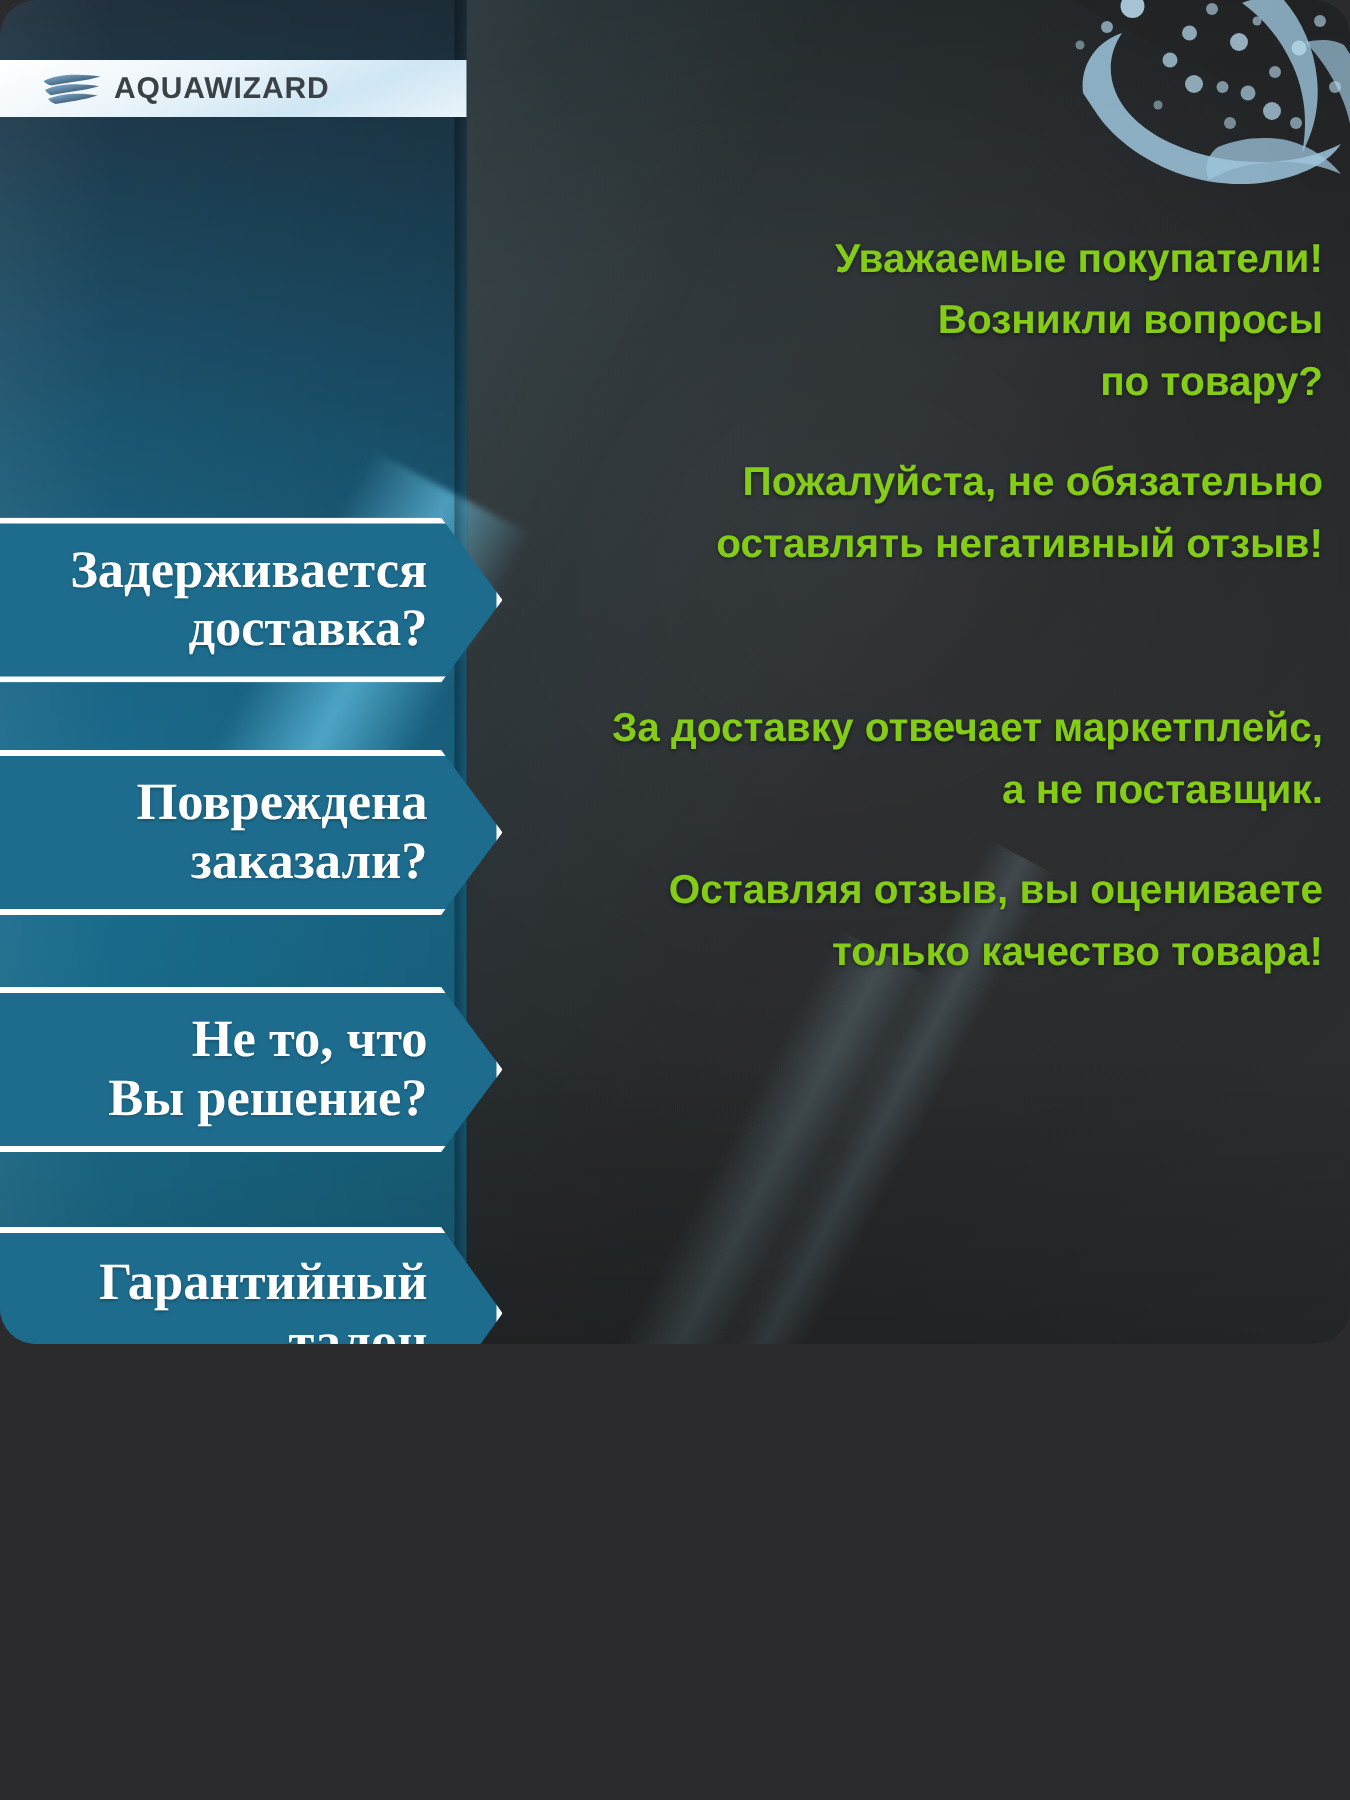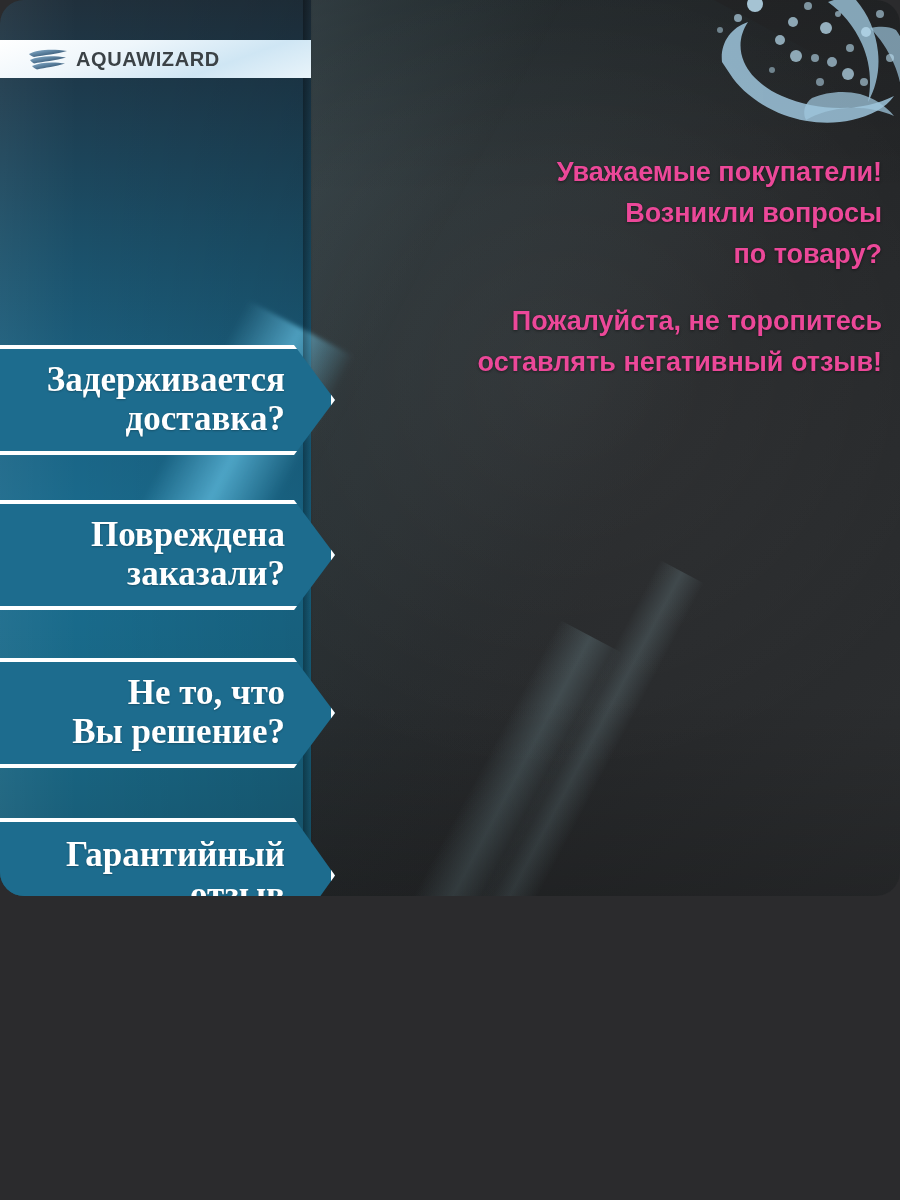--- a/index.html
+++ b/index.html
@@ -119,21 +119,21 @@
   }
   .b1{top:345px;height:110px;}
   .b2{top:500px;height:110px;}
   .b3{top:658px;height:110px;}
   .b4{top:818px;height:115px;}
 
   
   .messages{
     position:absolute;left:330px;top:152px;width:552px;
     text-align:right;
-    color:#ec4899;
+    color:#84cc16;
   }
   .msg{
     font-family:"Liberation Sans",sans-serif;
     font-weight:bold;
     font-size:27px;
     line-height:1.52;
     white-space:pre-line;
     text-shadow:0 1px 3px rgba(0,0,0,.45);
   }
   .gap-s{height:26px;}
@@ -228,30 +228,34 @@
   <div class="banner b2">
     <span class="banner-inner">Повреждена
 заказали?</span>
   </div>
   <div class="banner b3">
     <span class="banner-inner">Не то, что
 Вы решение?</span>
   </div>
   <div class="banner b4">
     <span class="banner-inner">Гарантийный
-отзыв</span>
+талон</span>
   </div>
 
   <div class="messages">
     <div class="msg">Уважаемые покупатели!
 Возникли вопросы
 по товару?</div>
     <div class="gap-s"></div>
-    <div class="msg">Пожалуйста, не торопитесь
+    <div class="msg">Пожалуйста, не обязательно
 оставлять негативный отзыв!</div>
     <div class="gap-s"></div>
     <div class="gap-m"></div>
     <div class="gap-s"></div>
-    <div class="gap-s"></div>
+    <div class="msg">За доставку отвечает маркетплейс,
+а не поставщик.</div>
+    <div class="gap-s"></div>
+    <div class="msg">Оставляя отзыв, вы оцениваете
+только  качество товара!</div>
     <div class="gap-l"></div>
   </div>
 
 </div>
 
 </body></html>

